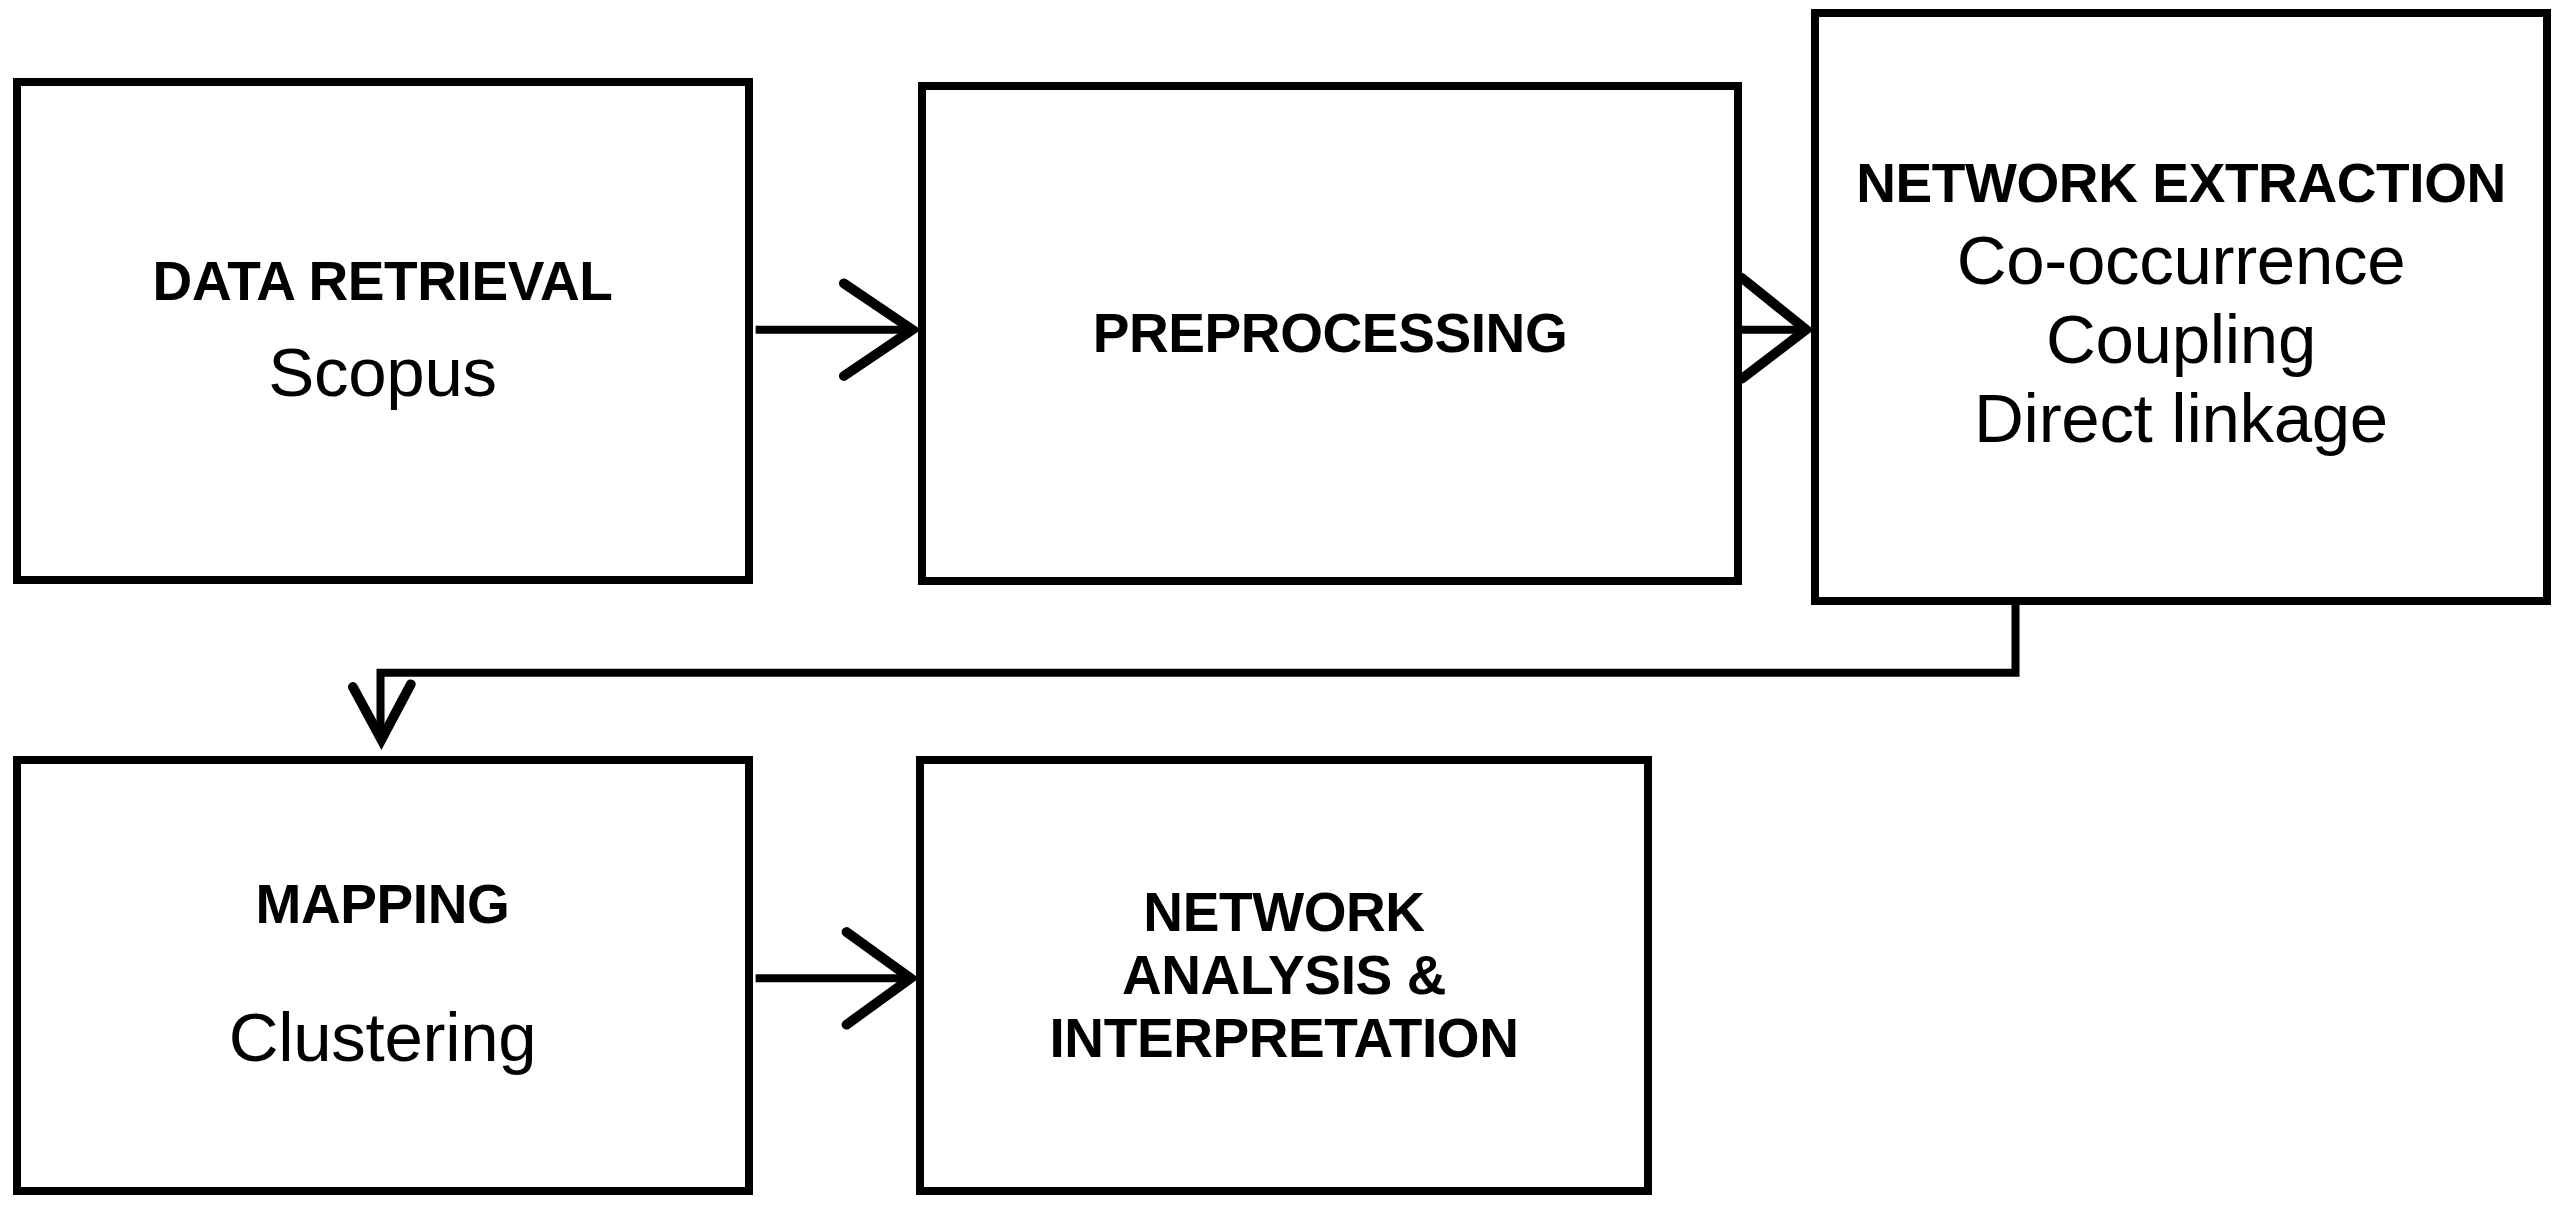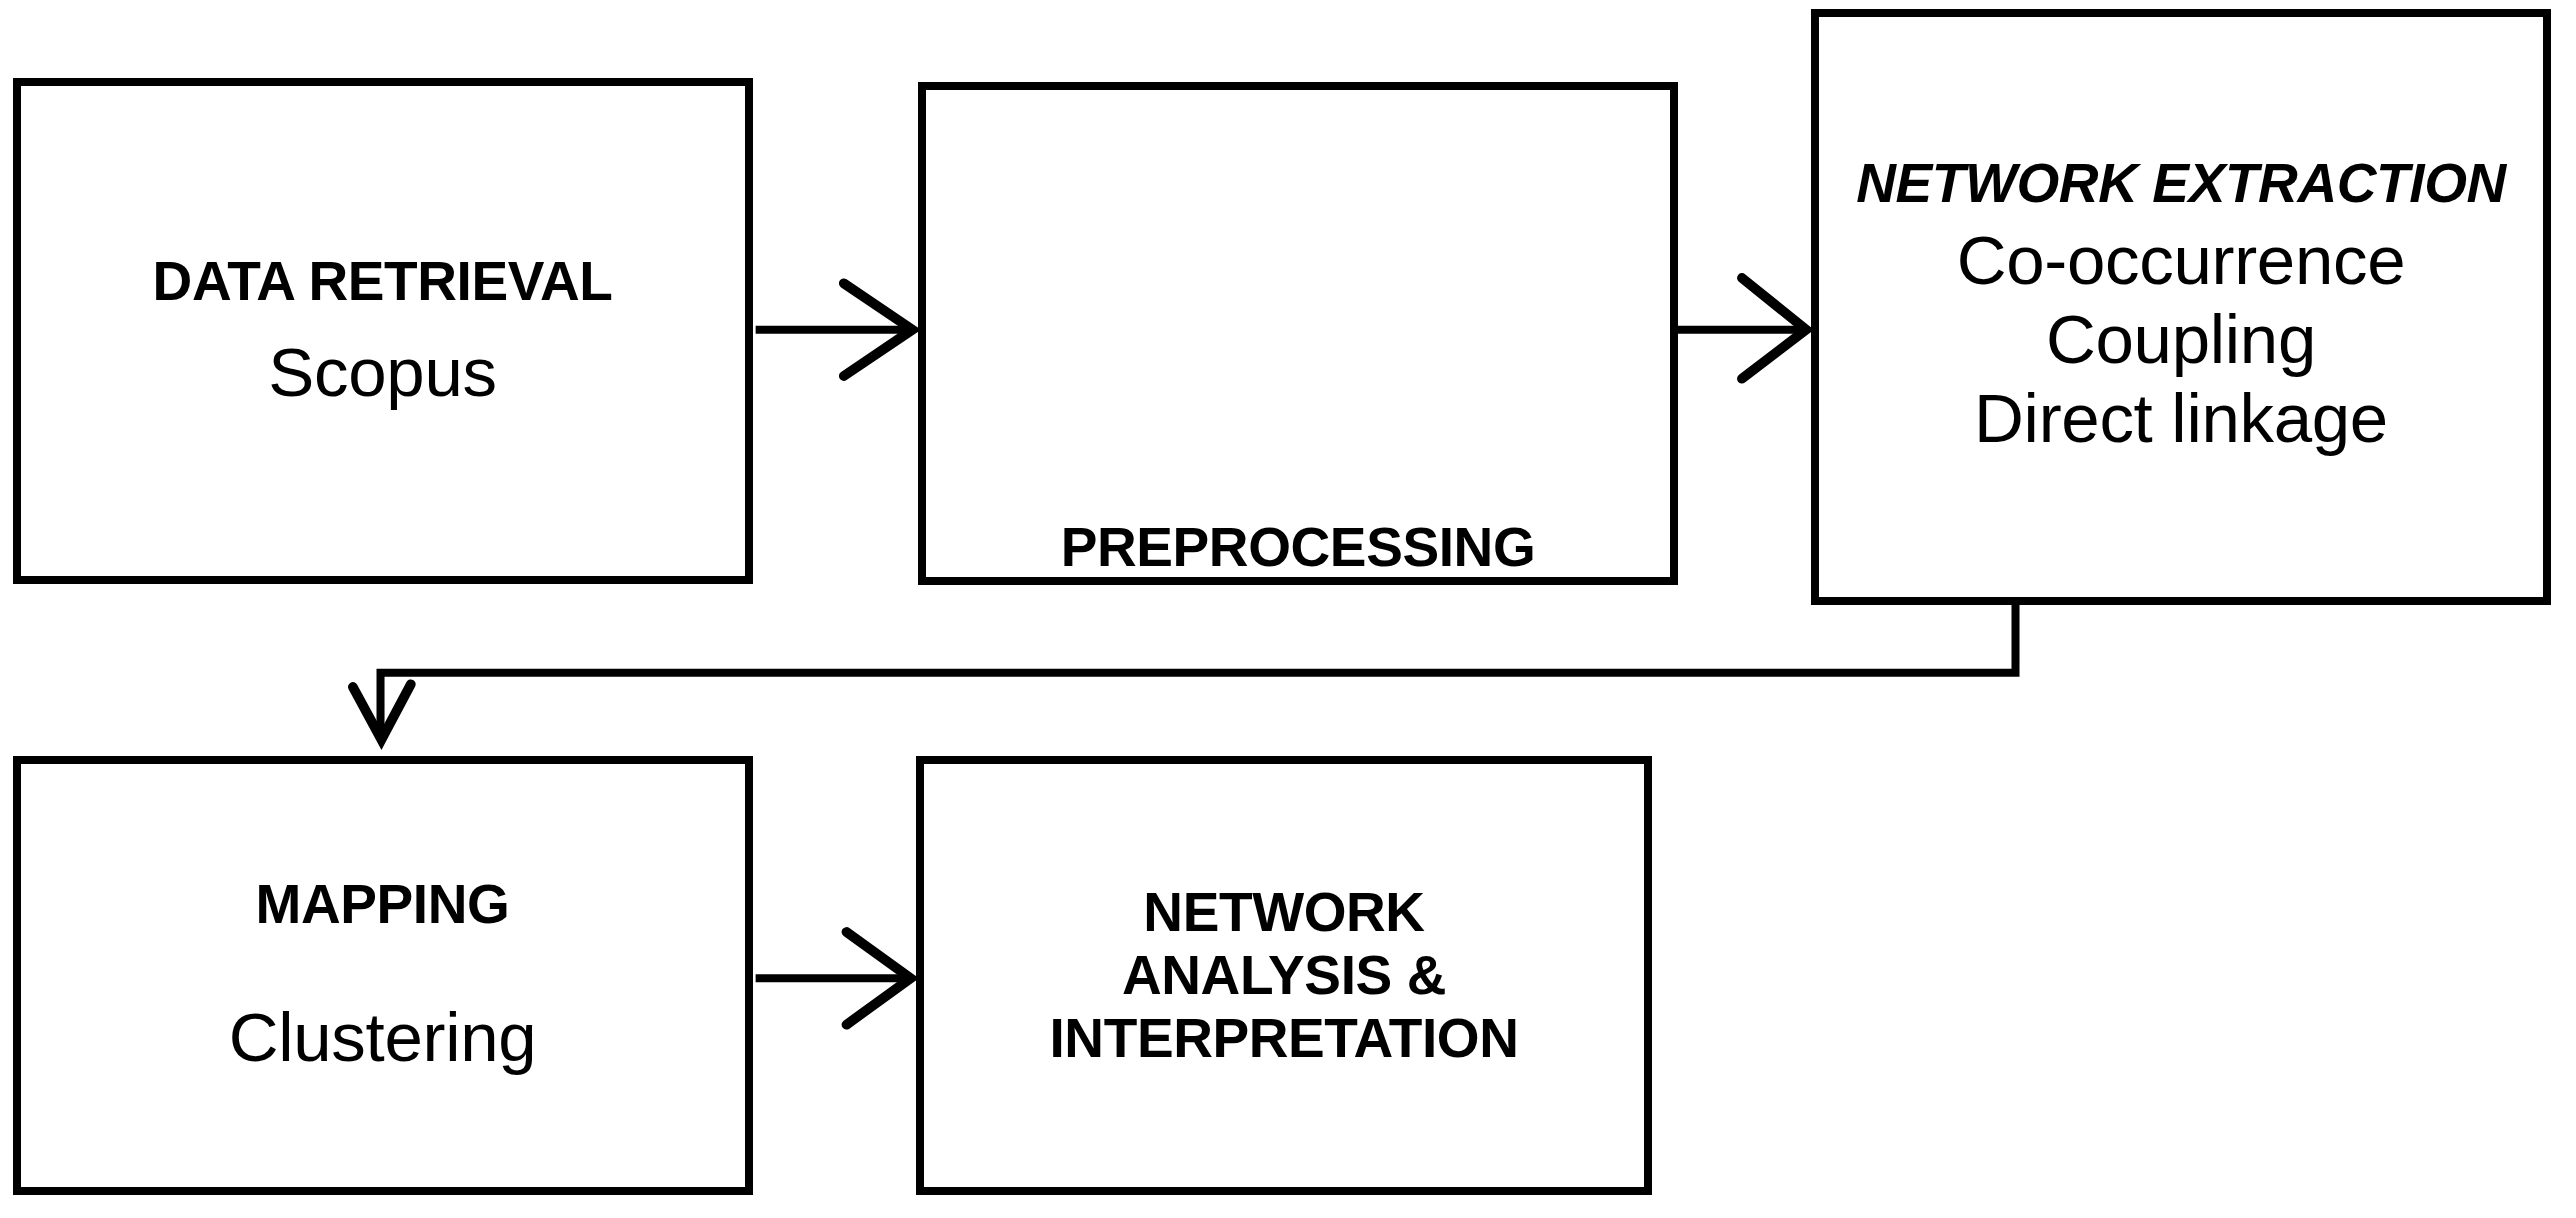--- a/index.html
+++ b/index.html
@@ -40,28 +40,28 @@
     white-space: normal;
   }
   .box-sub {
     font-weight: normal;
     font-size: 69px;
     letter-spacing: -0.3px;
     white-space: nowrap;
   }
   
   #box-data-retrieval   { left: 12.5px;   top: 78px;  width: 740px; height: 506px; }
-  #box-preprocessing    { left: 918px; top: 82px;  width: 760px; height: 503px; justify-content: flex-end; }
+  #box-preprocessing    { left: 918px; top: 82px;  width: 824px; height: 503px; }
   #box-network-extract  { left: 1811px; top: 9px;  width: 740px; height: 596px; }
   #box-mapping          { left: 12.5px;   top: 756px; width: 740px; height: 439px; gap: 44px; }
   #box-network-analysis { left: 916px; top: 756px; width: 736px; height: 439px; }
 
   #box-data-retrieval .box-title { margin-bottom: 25px; }
   #box-mapping .box-title { margin-bottom: 23px; }
-  #box-network-extract .box-title { line-height: 1.04; margin-bottom: 8px; font-style: italic; }
+  #box-network-extract .box-title { line-height: 1.04; margin-bottom: 8px; }
   #box-network-extract .box-sub { line-height: 1.15; }
   #box-network-analysis .box-title { line-height: 1.15; }
 
   svg.connectors {
     position: absolute;
     left: 0;
     top: 0;
     width: 2576px;
     height: 1218px;
     pointer-events: none;

